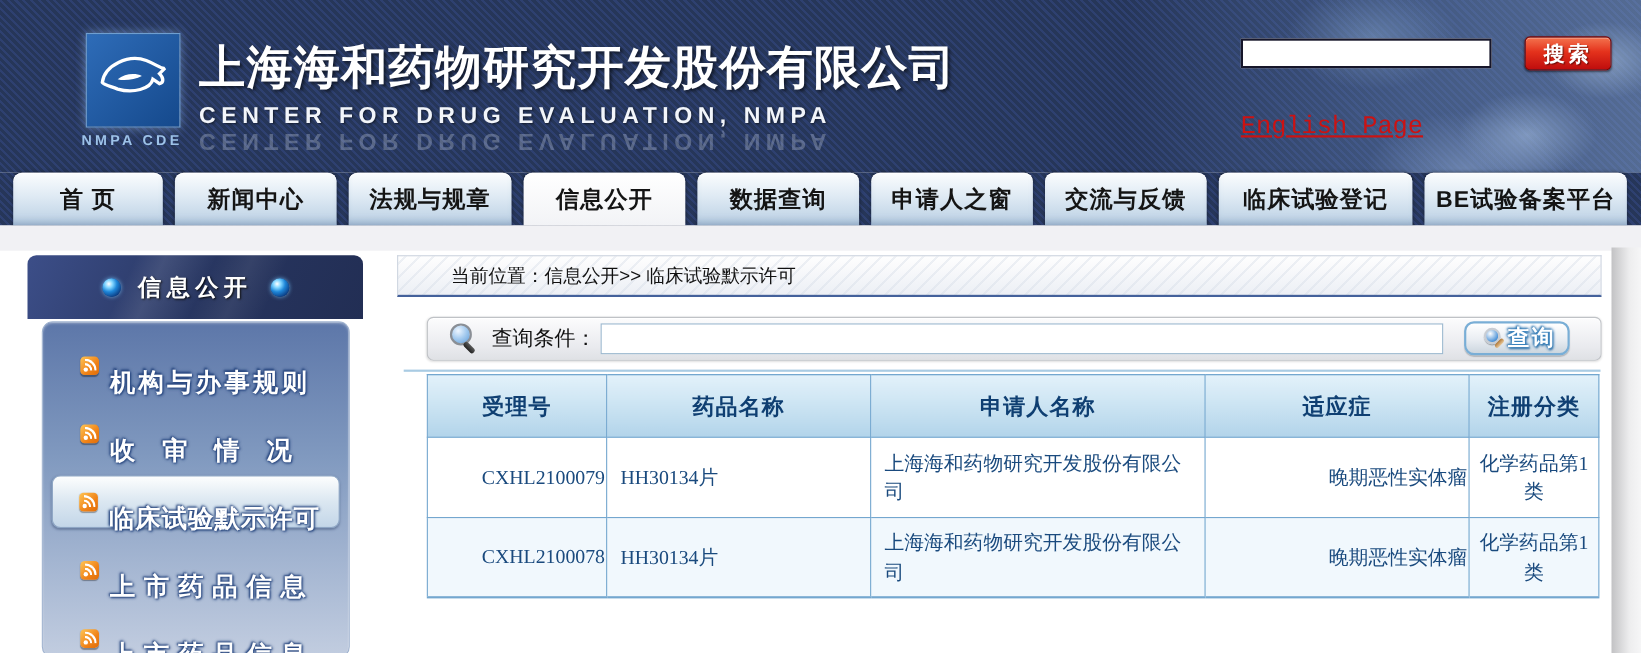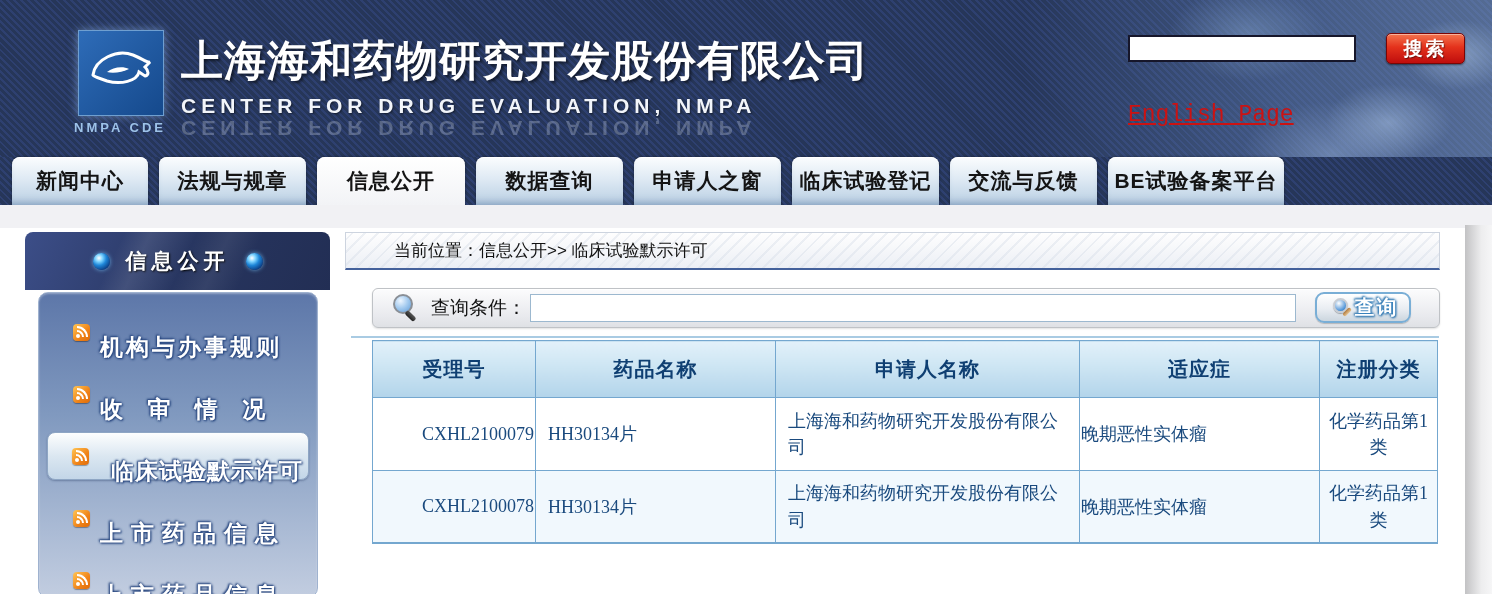--- a/index.html
+++ b/index.html
@@ -75,31 +75,31 @@
   .side-panel{margin:2px 12px 0 13px;height:306px;border:1px solid #9fb2cf;border-radius:10px;
     background:linear-gradient(#5d77a9 0%,#8099bf 40%,#a7b8d3 75%,#c2cde0 100%);
     padding-top:8px;box-sizing:border-box;box-shadow:inset 0 1px 2px rgba(255,255,255,.35);}
   .side-item{height:62px;display:flex;align-items:center;padding-left:34px;cursor:pointer;box-sizing:border-box;}
   .side-label{color:#fff;font-size:23px;font-weight:bold;letter-spacing:3px;margin-left:10px;white-space:nowrap;
     text-shadow:0 0 3px #26457e,1px 1px 2px #26457e,-1px -1px 2px #26457e;margin-top:30px;}
   .side-item:nth-child(2) .side-label{letter-spacing:9px;}
   .side-item:nth-child(4) .side-label,.side-item:nth-child(5) .side-label{letter-spacing:8px;}
   .side-item.selected{height:48px;margin:7px 8px;padding-left:24px;border:1px solid #8ea6c4;border-radius:8px;
     background:linear-gradient(#fdfefe 0%,#dbe7f1 50%,#c3d6e8 100%);
-    box-shadow:0 1px 2px rgba(40,60,100,.4);gap:12px;}
+    box-shadow:0 1px 2px rgba(40,60,100,.4);}
   .side-item.selected .side-label{letter-spacing:1px;}
   .rss{width:17px;height:17px;border-radius:4px;position:relative;flex:0 0 17px;
     background:linear-gradient(135deg,#ffc554,#f08318 60%,#e06c08);box-shadow:0 1px 1px rgba(0,0,0,.35);}
   .rss i{position:absolute;box-sizing:border-box;}
   .rss .dot{left:3px;bottom:3px;width:4px;height:4px;background:#fff;border-radius:50%;}
   .rss .a1{left:4px;bottom:4px;width:7px;height:7px;border:2px solid #fff;border-left:none;border-bottom:none;border-top-right-radius:9px;}
   .rss .a2{left:4px;bottom:4px;width:11px;height:11px;border:2px solid #fff;border-left:none;border-bottom:none;border-top-right-radius:13px;}
 
   
-  .main{position:absolute;left:345px;top:0;width:1120px;height:100%;}
+  .main{position:absolute;left:361px;top:0;width:1120px;height:100%;}
   .crumb{margin-top:4px;width:1095px;height:38px;box-sizing:border-box;
     border:1px solid #cdd4df;border-bottom:2px solid #44619b;
     background:repeating-linear-gradient(-45deg,rgba(208,216,228,.35) 0 2px,transparent 2px 9px),
                linear-gradient(#fefefe,#eceff5);
     display:flex;align-items:center;padding-left:48px;font-size:17px;color:#111;}
   .querybar{margin:18px 0 0 27px;width:1068px;height:40px;box-sizing:border-box;position:relative;
     border:1px solid #bfc2c6;border-radius:6px;
     background:linear-gradient(#fcfcfd,#e9eaee 70%,#dfe1e5);
     box-shadow:inset 0 1px 0 #fff,0 1px 2px rgba(0,0,0,.12);
     display:flex;align-items:center;}
@@ -136,21 +136,21 @@
   table.results th{height:54px;border:1px solid #74a7cf;color:#0f3f72;font-size:20px;font-weight:bold;letter-spacing:1px;
     background:linear-gradient(#e2f1fa 0%,#cde5f3 45%,#b2d4ea 100%);}
   table.results td{border:1px solid #74a7cf;color:#1a4a7e;font-size:18px;
     font-family:"Liberation Serif","DejaVu Serif",serif;}
   tr.r-data td{height:64px;}
   tr.alt{background:#f1f8fd;}
   tr.alt td{height:63px;border-bottom:2px solid #74a7cf;}
   td.c0{text-align:right;}
   td.c1{text-align:left;padding-left:12px;}
   td.c2{text-align:left;padding:2px 12px;line-height:1.45;}
-  td.c3{text-align:left;}
+  td.c3{text-align:right;}
   td.c4{text-align:center;padding:4px 6px;line-height:1.45;}
 </style>
 </head>
 <body>
 
 <div class="page">
 
   <div class="header">
     <div class="header-pills"></div>
     <div class="logo">
@@ -166,27 +166,28 @@
       <div class="title-cn">上海海和药物研究开发股份有限公司</div>
       <div class="title-en">CENTER FOR DRUG EVALUATION, NMPA</div>
       <div class="title-en-reflection">CENTER FOR DRUG EVALUATION, NMPA</div>
     </div>
     <input class="hdr-search-input" value="" style="">
     <button class="hdr-search-btn">搜索</button>
     <div class="english-link">English Page</div>
   </div>
 
   <div class="tabbar">
+      <div class="tab">首 页</div>
       <div class="tab">新闻中心</div>
       <div class="tab">法规与规章</div>
       <div class="tab active">信息公开</div>
       <div class="tab">数据查询</div>
       <div class="tab">申请人之窗</div>
+      <div class="tab">交流与反馈</div>
       <div class="tab">临床试验登记</div>
-      <div class="tab">交流与反馈</div>
       <div class="tab">BE试验备案平台</div>
     </div>
   <div class="band"></div>
 
   <div class="content">
     <div class="right-margin"></div>
 
     <div class="sidebar">
       <div class="side-head">
         <span class="orb"></span>

